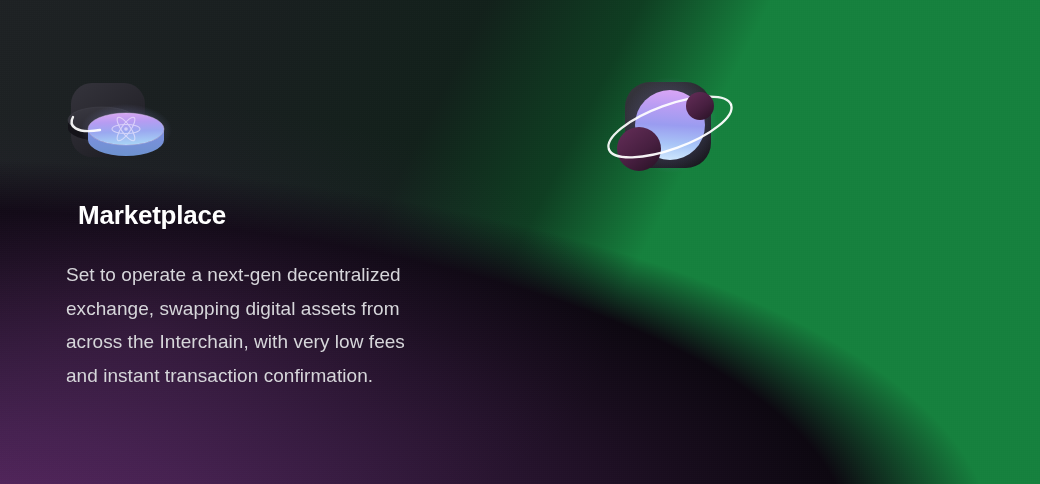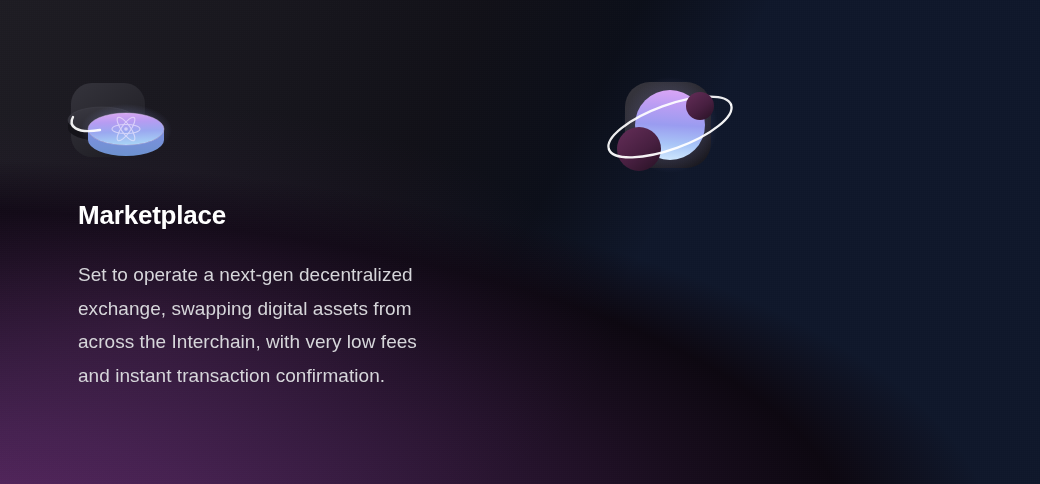--- a/index.html
+++ b/index.html
@@ -5,21 +5,21 @@
   html, body {
     margin: 0;
     padding: 0;
     background: #000000;
   }
   #page {
     position: relative;
     width: 1040px;
     height: 484px;
     overflow: hidden;
-    background: #0f172a;
+    background: #15803d;
     font-family: "Liberation Sans", sans-serif;
     -webkit-font-smoothing: antialiased;
   }
 
   
   .bg-layer {
     position: absolute;
     inset: 0;
     pointer-events: none;
   }
@@ -99,21 +99,21 @@
 
   .card-body {
     position: absolute;
     top: 258px;
     margin: 0;
     font-size: 19px;
     line-height: 33.6px;
     color: #d6d6da;
     letter-spacing: 0.05px;
   }
-  .col-left  .card-body { left: 78px; width: 360px; }
+  .col-left  .card-body { left: 66px; width: 360px; }
 
   .icon-svg { display: block; }
 </style>
 </head>
 <body>
 
 <div id="page">
 
   <div class="bg-layer bg-diagonal"></div>
   <div class="bg-layer bg-purple-glow"></div>

